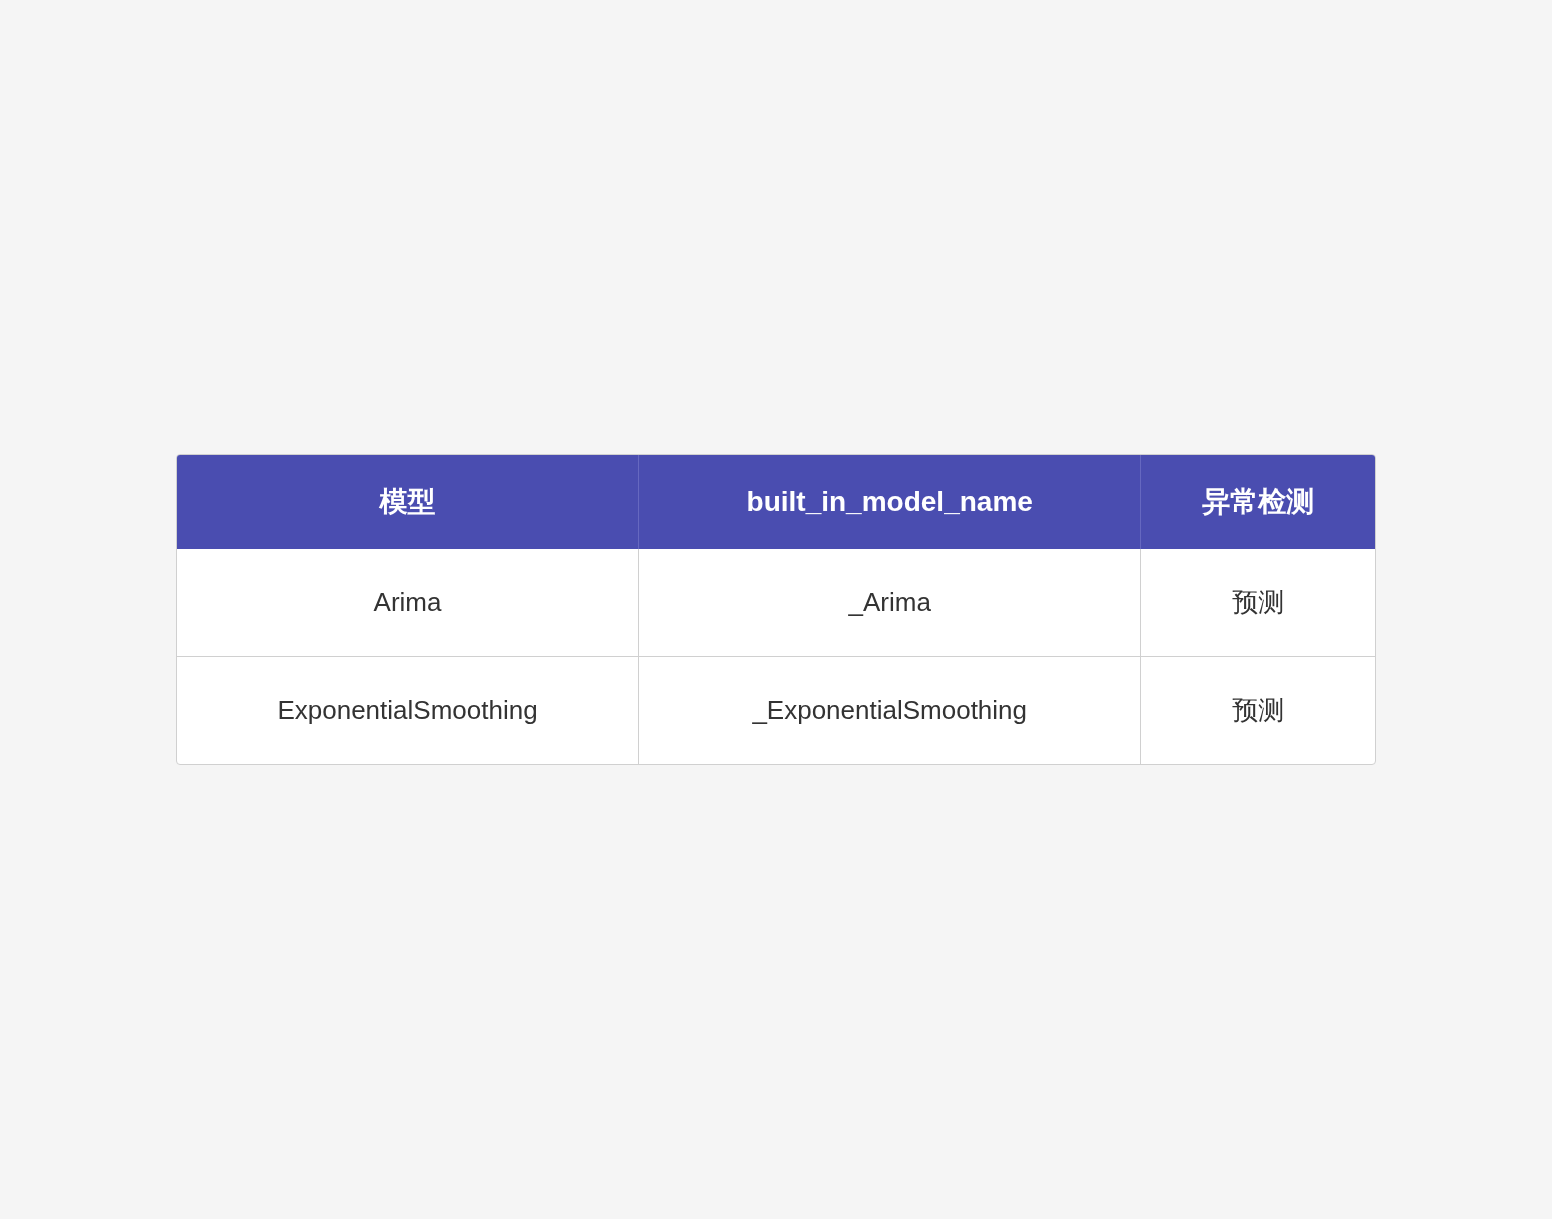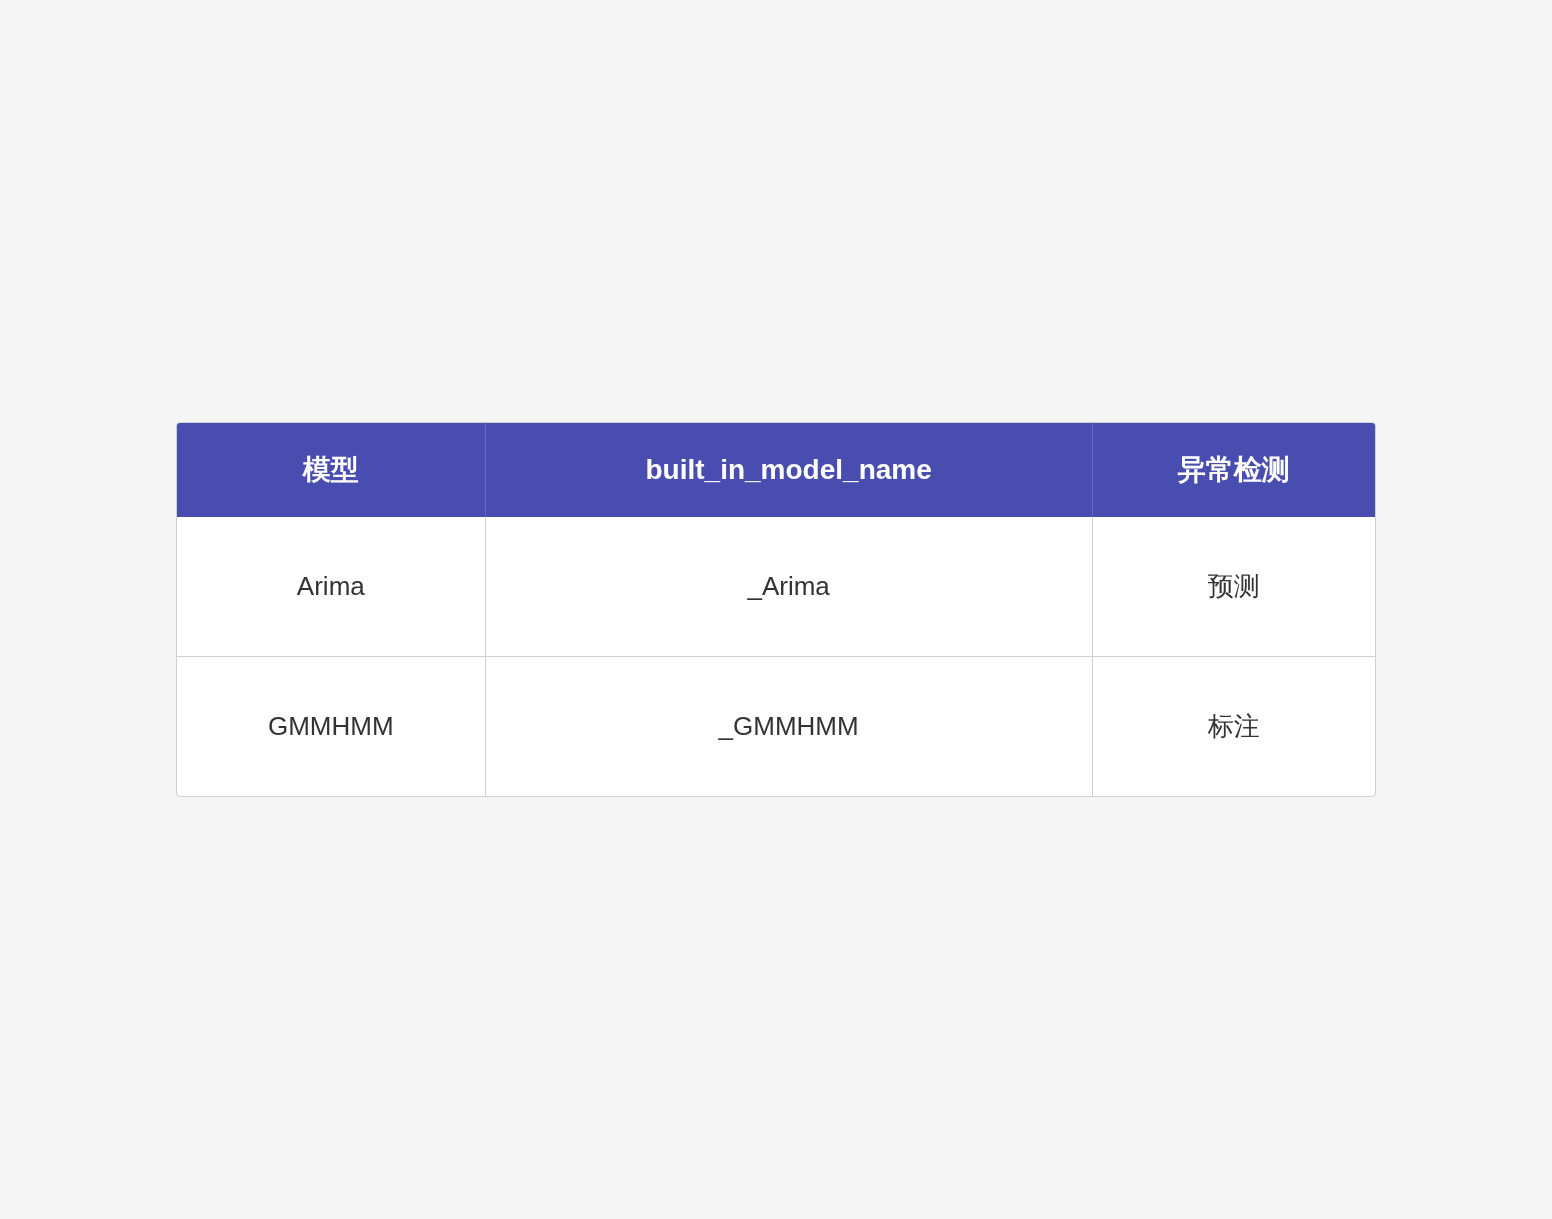--- a/index.html
+++ b/index.html
@@ -49,21 +49,21 @@
 
     tbody tr {
       border-bottom: 1px solid #d0d0d0;
     }
 
     tbody tr:last-child {
       border-bottom: none;
     }
 
     tbody td {
-      padding: 52px 20px;
+      padding: 36px 20px;
       text-align: center;
       font-size: 26px;
       color: #333333;
       border-right: 1px solid #d0d0d0;
     }
 
     tbody td:last-child {
       border-right: none;
     }
   </style>
@@ -79,19 +79,19 @@
         <th>异常检测</th>
       </tr>
     </thead>
     <tbody id="table-body">
     <tr>
           <td>Arima</td>
           <td>_Arima</td>
           <td>预测</td>
         </tr>
         <tr>
-          <td>GMMHMM</td>
-          <td>_GMMHMM</td>
-          <td>标注</td>
+          <td>ExponentialSmoothing</td>
+          <td>_ExponentialSmoothing</td>
+          <td>预测</td>
         </tr>
       </tbody>
   </table>
 </div>
 
 </body></html>

